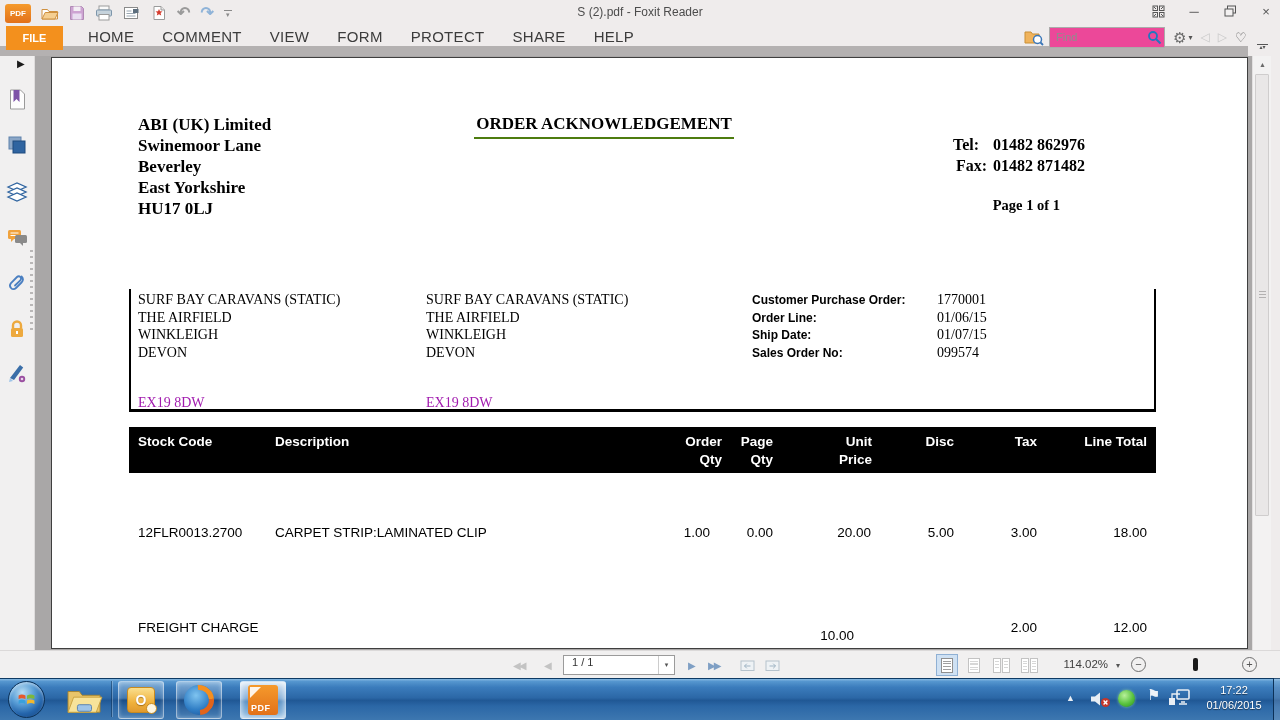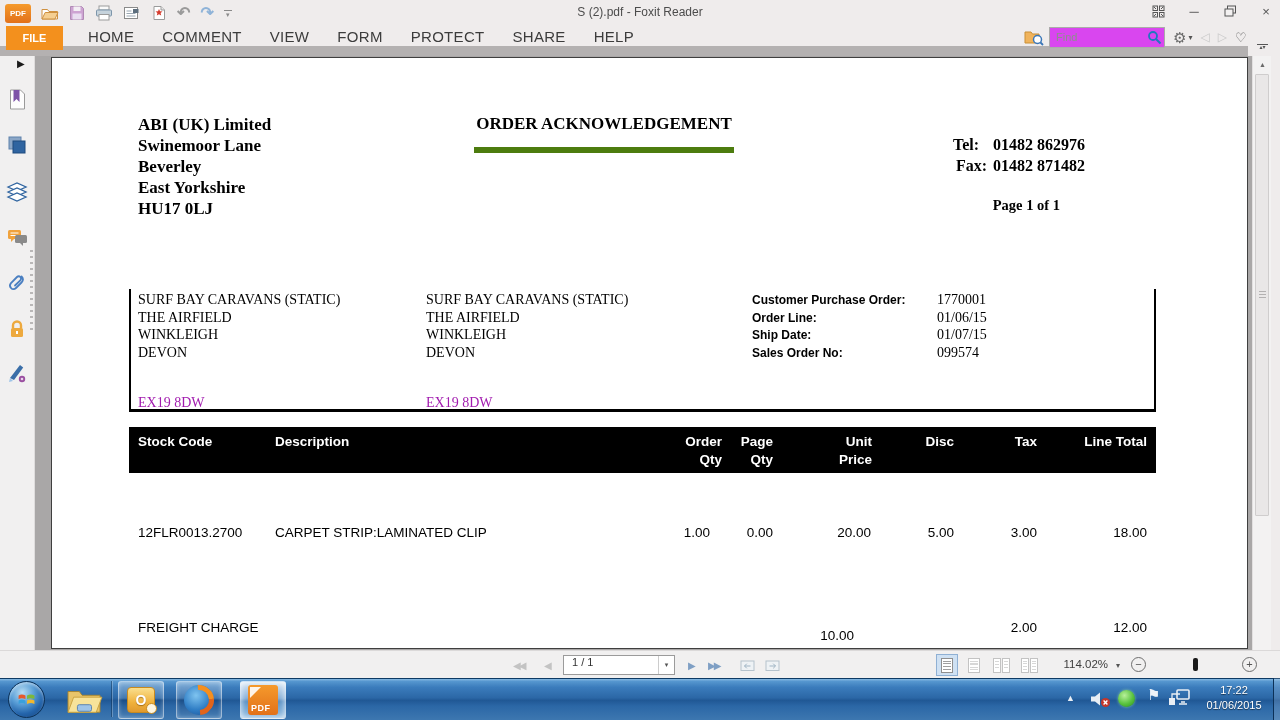--- a/index.html
+++ b/index.html
@@ -27,21 +27,21 @@
   .tabs{position:absolute;left:74px;top:26px;height:20px;display:flex}
   .tab{padding:0 14px;font-size:15px;color:#3c3c3c;display:flex;align-items:center;letter-spacing:.3px}
   .ribbonstrip{position:absolute;left:0;top:46px;width:1248px;height:10px;background:#b4b1b1}
   .collapse-ico{position:absolute;left:1256px;top:44px;width:13px;display:flex;flex-direction:column;align-items:center;gap:0}
   .collapse-ico .ln{width:11px;height:1px;background:#555}
   .collapse-ico .t{font-size:6px;color:#555;line-height:5px}
 
   
   .findwrap{position:absolute;top:26px;left:1024px;height:22px;display:flex;align-items:center;z-index:6}
   .findbox{position:relative;margin-left:5px}
-  input.find{width:116px;height:21px;border:1px solid #abaaaa;background:#d946ef;font-size:11px;padding:0 39px 0 6px;color:#333;font-family:"Liberation Sans",sans-serif}
+  input.find{width:116px;height:21px;border:1px solid #abaaaa;background:#ec4899;font-size:11px;padding:0 39px 0 6px;color:#333;font-family:"Liberation Sans",sans-serif}
   input.find::placeholder{color:#8e8e8e}
   .find-mag{position:absolute;right:3px;top:3px}
   .findwrap .tool{margin-left:8px;display:flex;align-items:center;justify-content:center}
   .gear{color:#6b6b6b;font-size:15px;line-height:1}
   .smallcaret{color:#555;font-size:8px;margin-left:2px}
   .chev{color:#c9c9c9;font-size:12px}
   .heart{color:#6b6b6b;font-size:13px}
 
   
   .leftpanel{position:absolute;left:0;top:56px;width:35px;height:594px;background:#f1f0f0;border-right:1px solid #dfdddd}
@@ -55,21 +55,21 @@
   .docstrip-r{position:absolute;left:1236px;top:0;width:9px;height:594px;background:#efecec}
   .vscroll{position:absolute;left:1217px;top:0;width:19px;height:594px;background:#f3f2f2;border-left:1px solid #e2e0e0}
   .vs-up{position:absolute;left:0;top:0;width:19px;height:17px;display:flex;align-items:center;justify-content:center;font-size:7px;color:#6a6a6a}
   .vs-thumb{position:absolute;left:2px;top:18px;width:14px;height:442px;background:#e9e7e7;border:1px solid #cfcdcd;border-radius:1px}
   .vs-grip{position:absolute;left:3px;top:216px;width:7px;height:9px;background:repeating-linear-gradient(180deg,#b3b1b1 0 1px,transparent 1px 3px)}
 
   
   .ser{font-family:"Liberation Serif",serif;color:#000}
   .company{position:absolute;left:86px;top:56px;font-weight:bold;font-size:17px;line-height:21px}
   .doctitle{position:absolute;left:387px;top:56px;width:330px;text-align:center;font-weight:bold;font-size:17px}
-  .doctitle span{border-bottom:6px solid #4d7c0f;padding:0 2px 14px}
+  .doctitle span{border-bottom:2px solid #4d7c0f;padding:0 2px 4px}
   .contact{position:absolute;right:162px;top:76px;text-align:right;font-weight:bold;font-size:16px;line-height:21px}
   .pageinfo{position:absolute;right:187px;top:139px;font-weight:bold;font-size:14.5px}
   .blackbar{position:absolute;left:77px;width:1027px;background:#000;color:#fff}
   .barhead{position:absolute;top:1px;font-family:"Liberation Serif",serif;font-weight:bold;font-size:14px;color:#fff}
   .addrbox{position:absolute;left:77px;top:231px;width:1027px;height:123px;border-left:2px solid #000;border-right:2px solid #000;border-bottom:3px solid #000}
   .addrcol{position:absolute;top:2px;font-family:"Liberation Serif",serif;font-size:14px;line-height:17.5px;color:#000}
   .pcode{position:absolute;top:106px;font-family:"Liberation Serif",serif;font-size:14px;color:#a21caf}
   .addlabels{position:absolute;left:621px;top:3px;font-weight:bold;font-size:12px;line-height:17.5px;color:#000}
   .addvals{position:absolute;left:806px;top:2px;font-family:"Liberation Serif",serif;font-size:14px;line-height:17.5px;color:#000}
   .tablebar{top:369px;height:46px}

